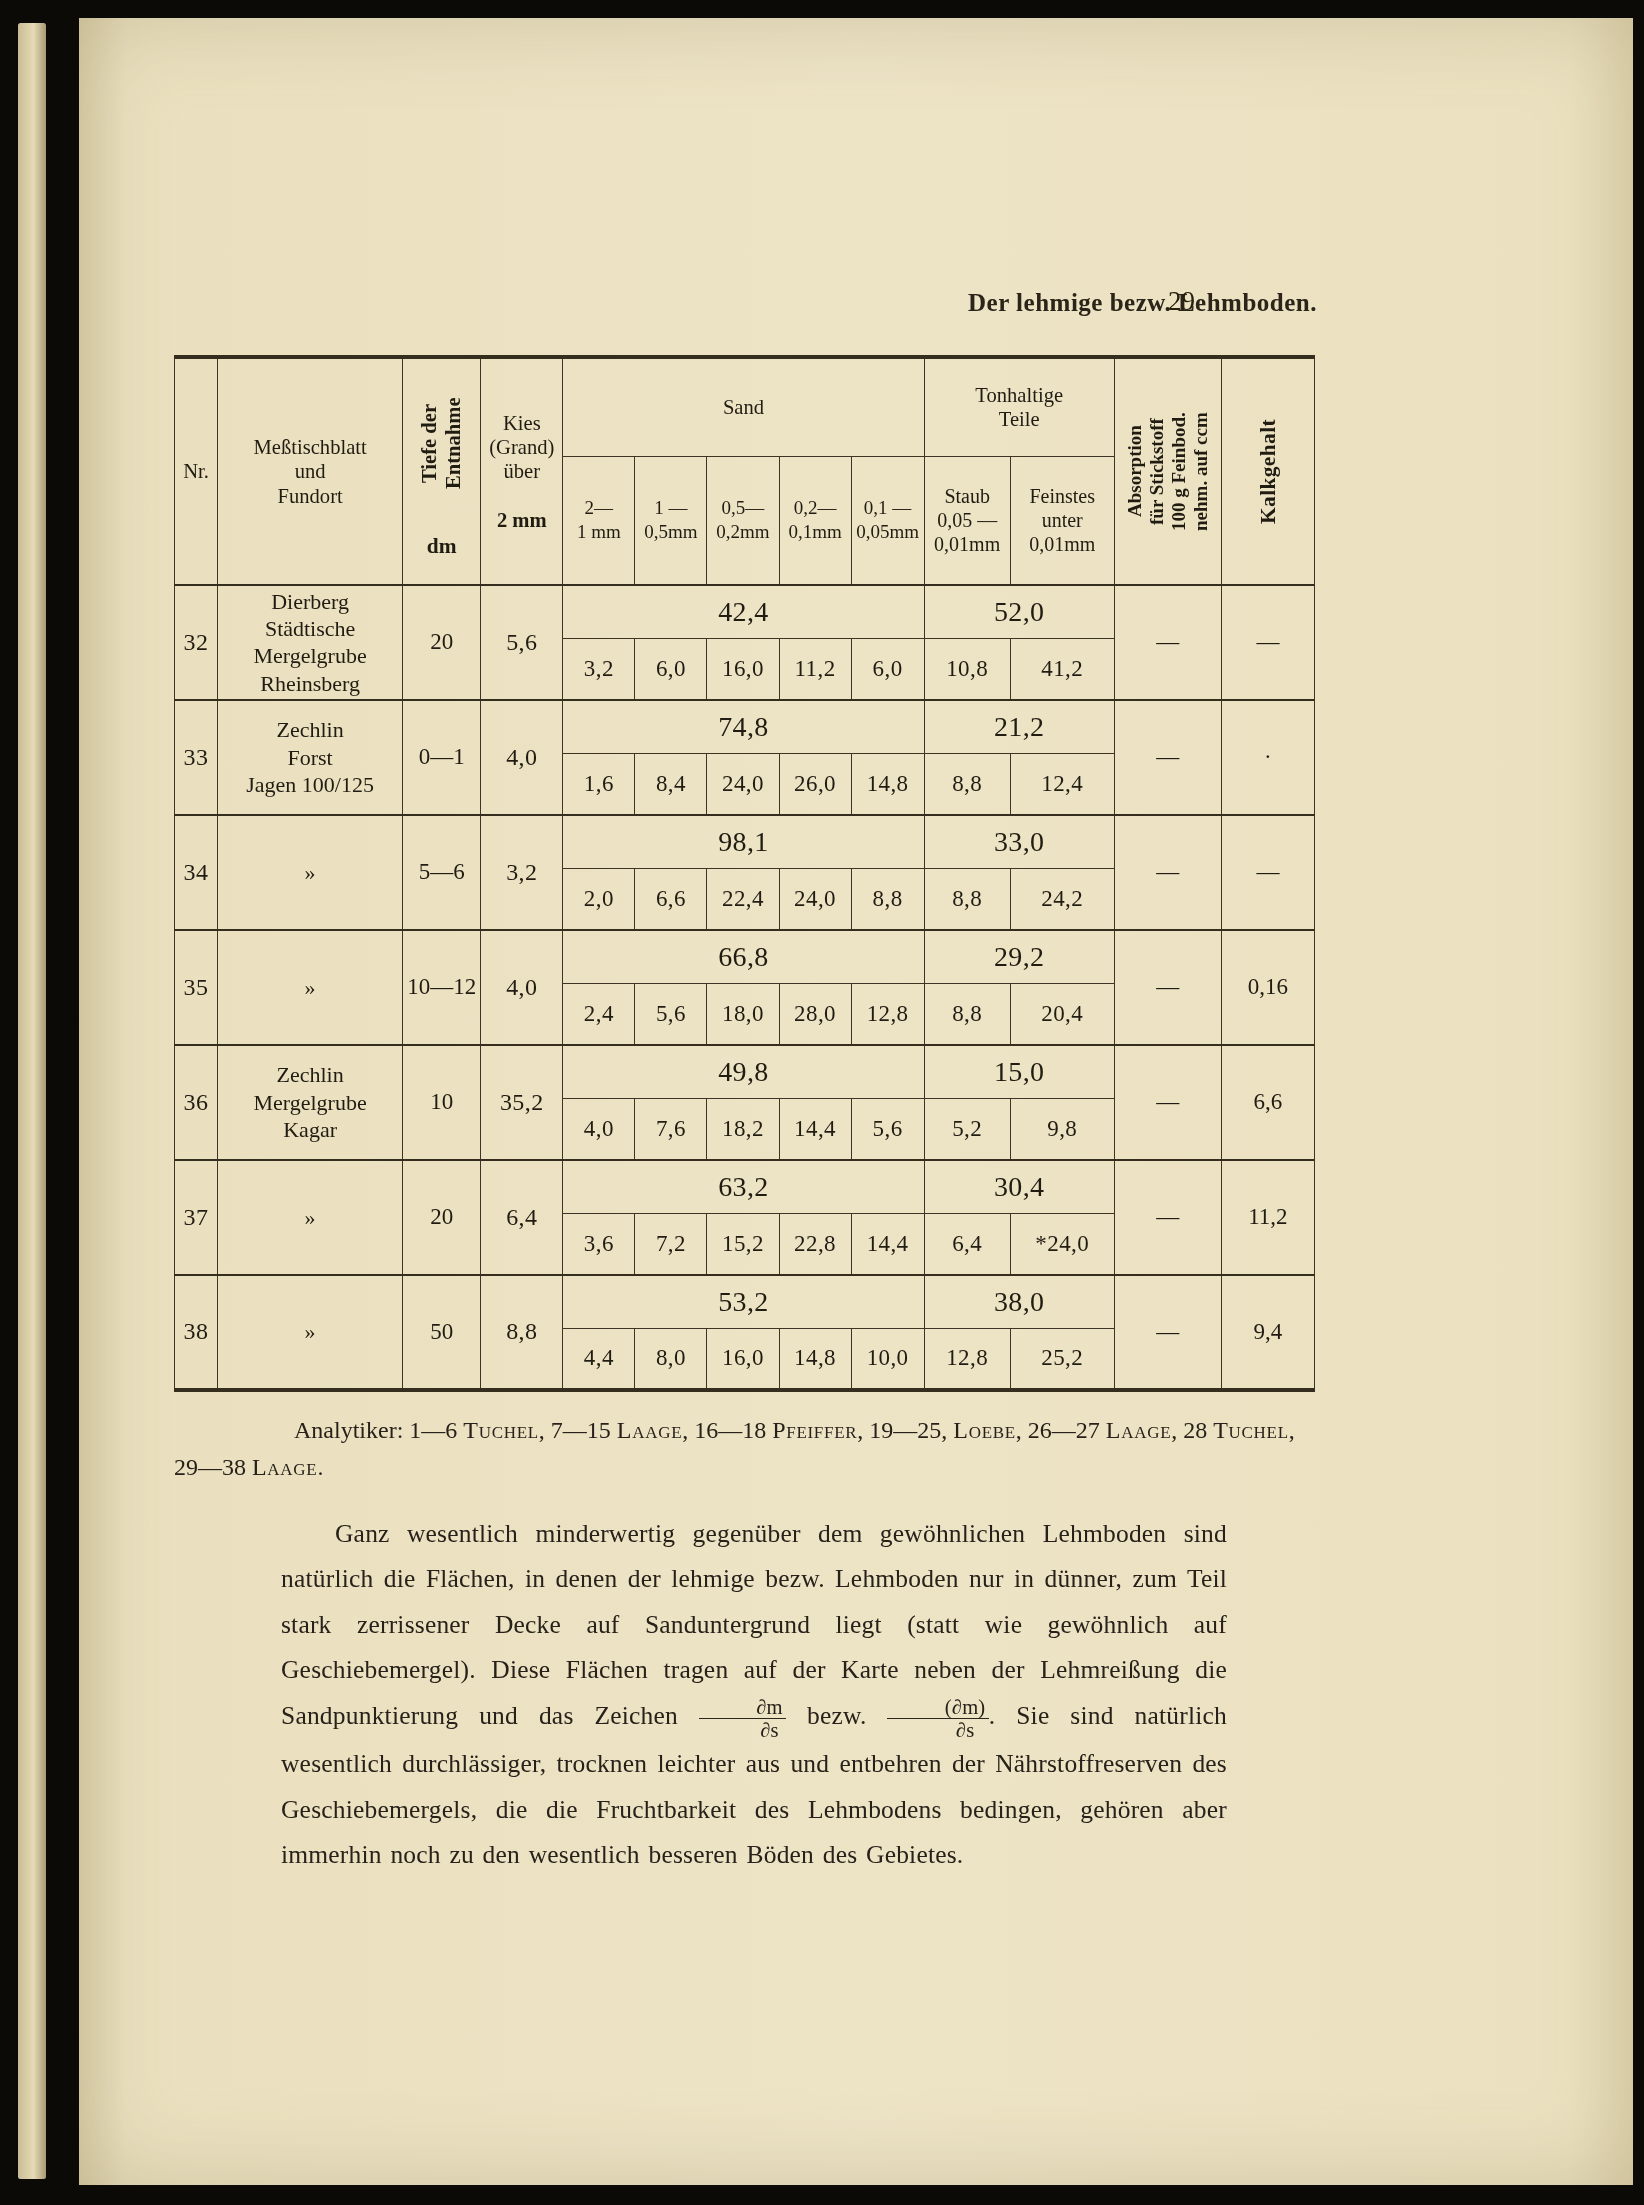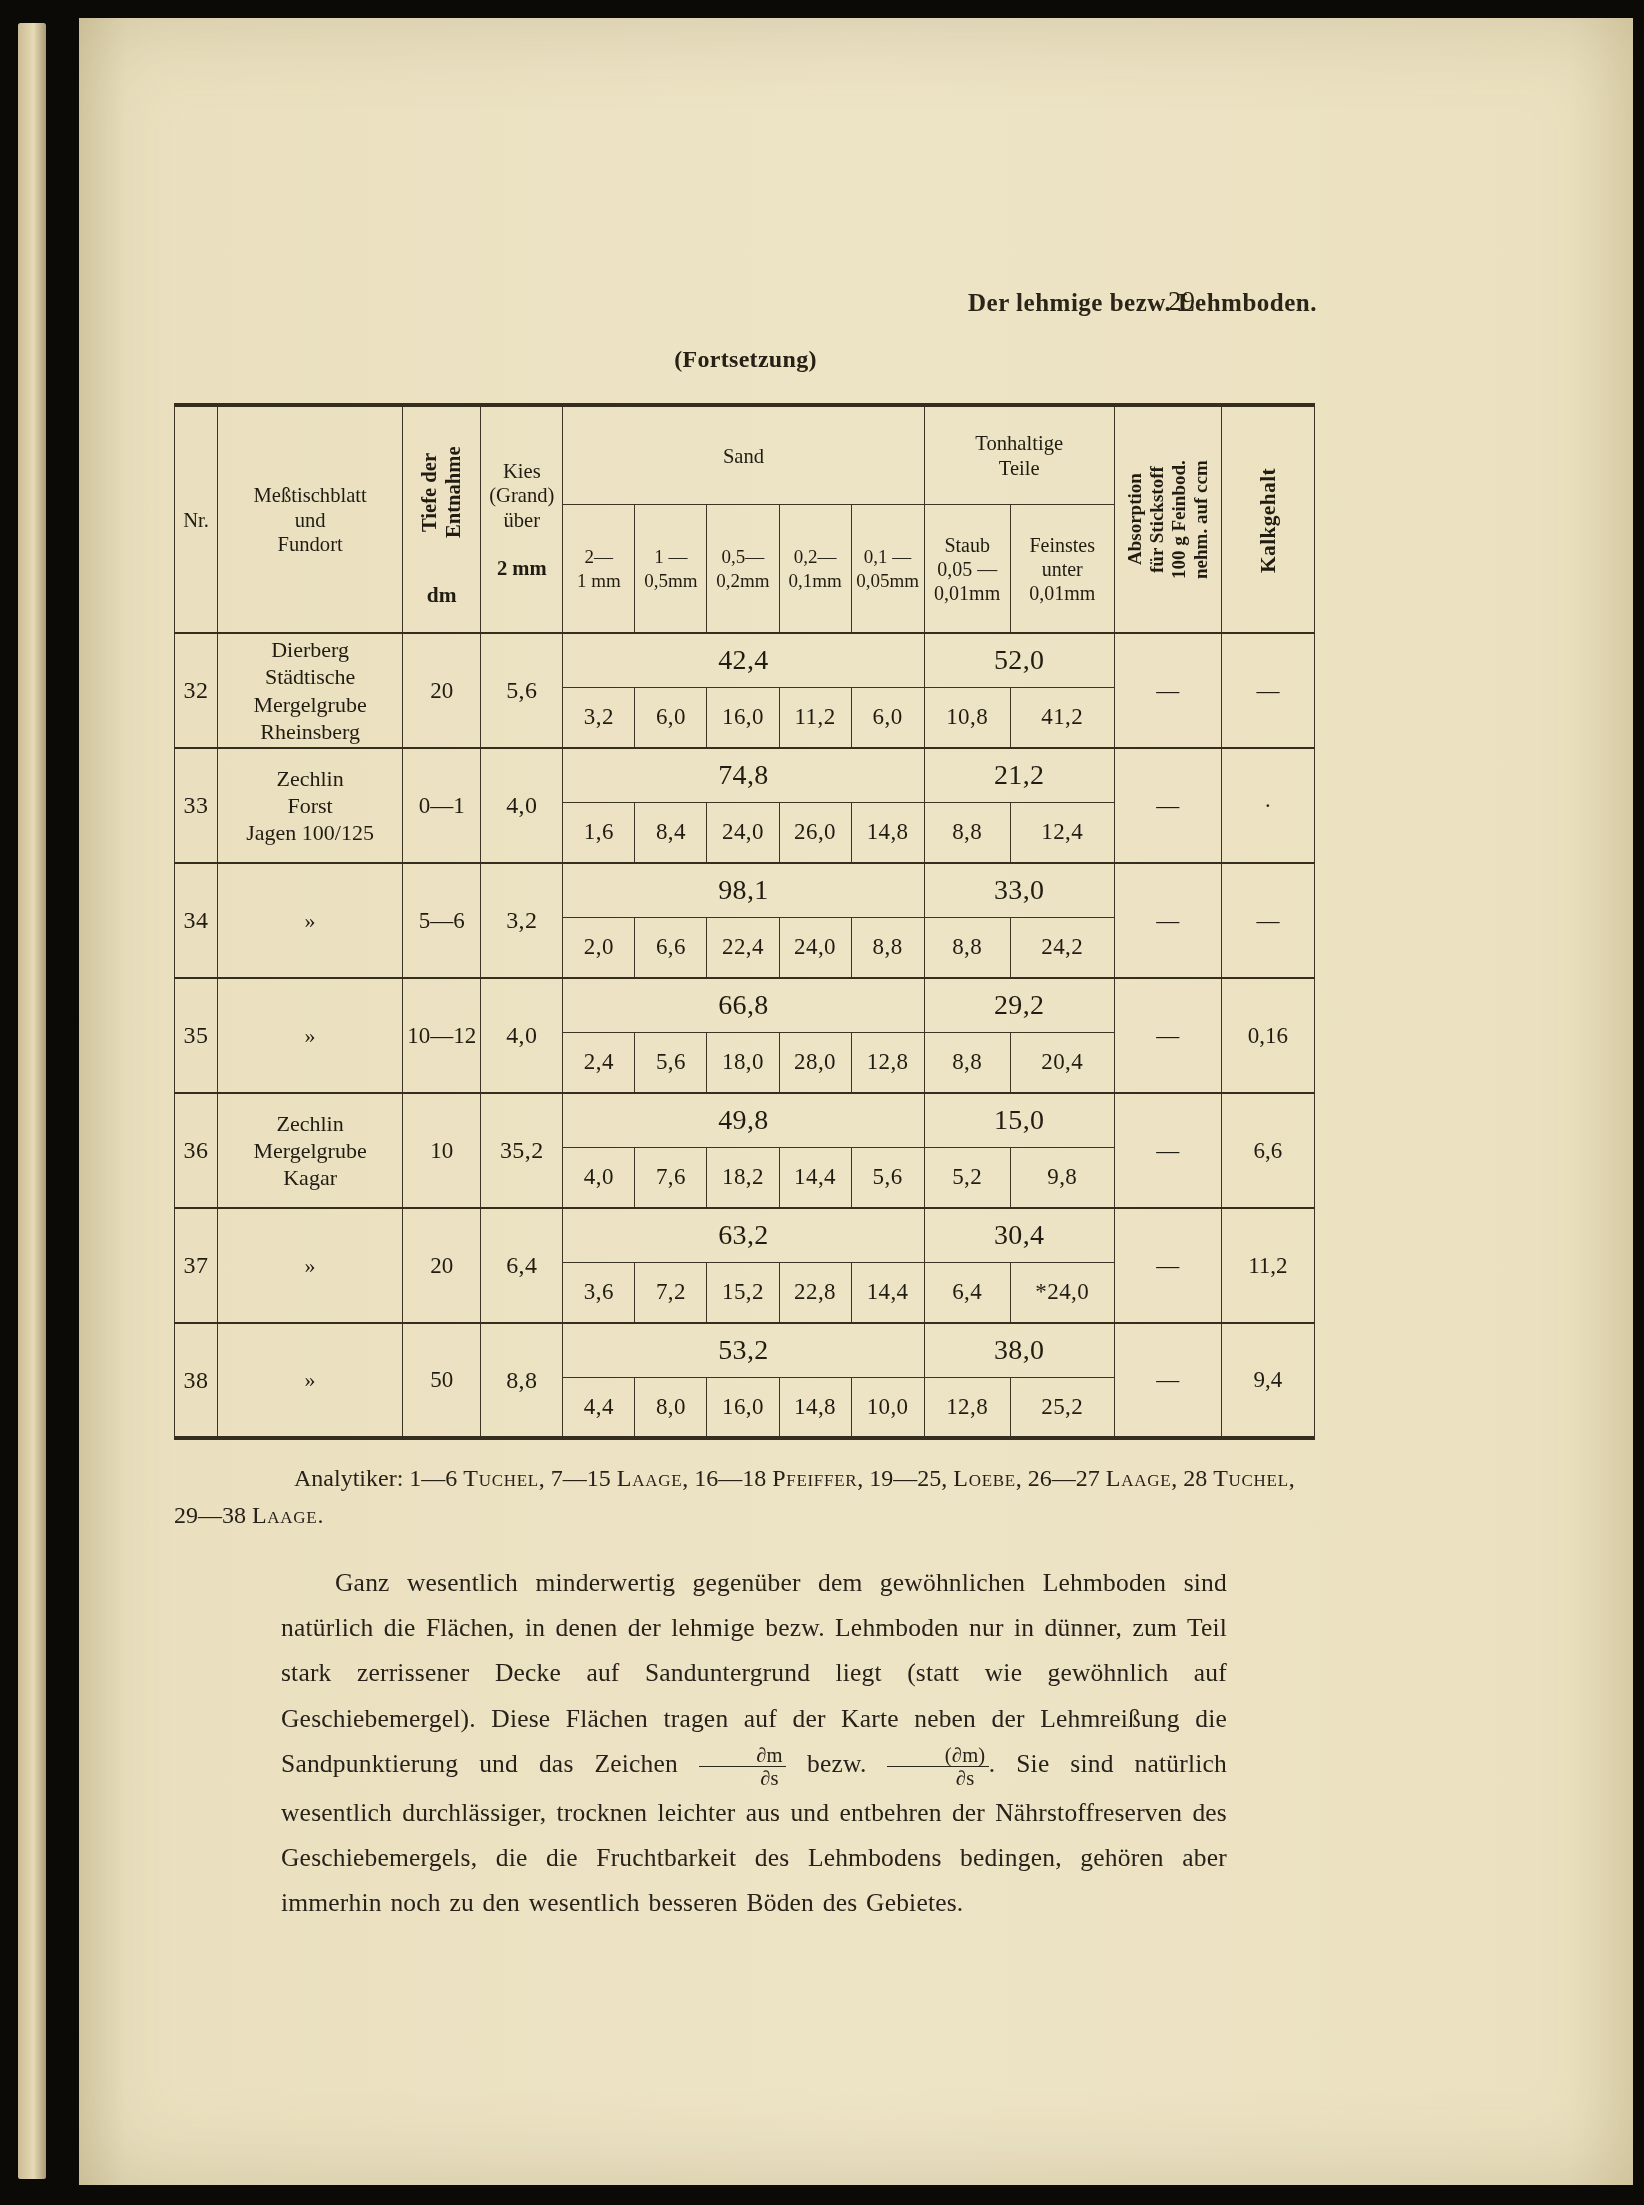--- a/index.html
+++ b/index.html
@@ -93,21 +93,20 @@
 <div class="page-sliver"></div>
 
 <div class="page">
   <div class="content">
 
     <div class="runhead">
       <div class="runtitle">Der lehmige bezw. Lehmboden.</div>
       <div class="pagenum">29</div>
     </div>
 
-    <div class="subtitle">(Fortsetzung)</div>
 
     <table class="soil">
       <colgroup>
         <col style="width:43px">
           <col style="width:185px">
           <col style="width:78px">
           <col style="width:82px">
         <col style="width:72px">
           <col style="width:72px">
           <col style="width:72px">

